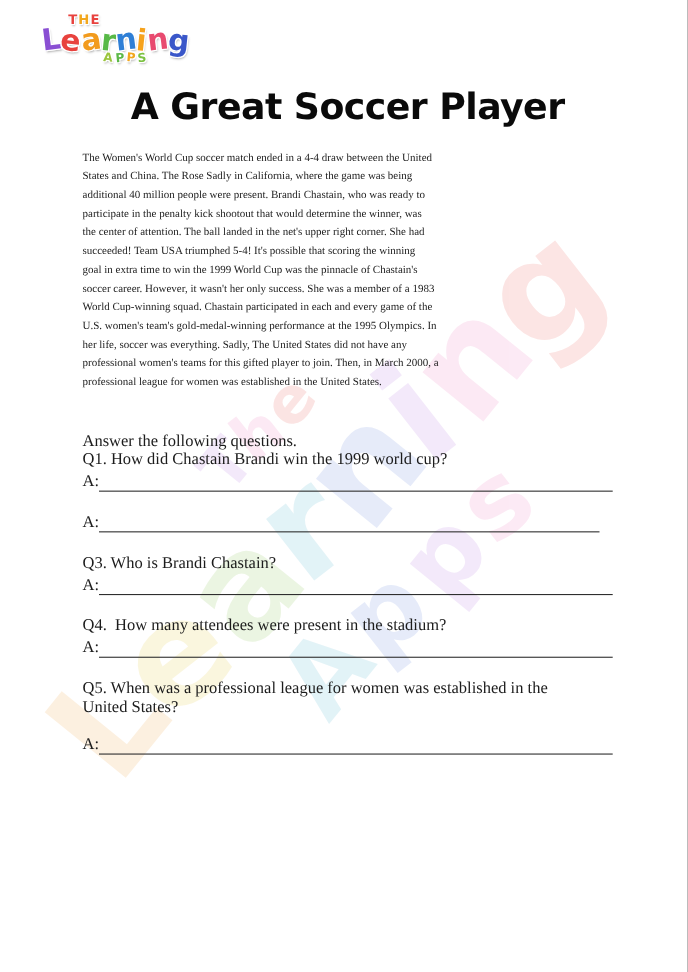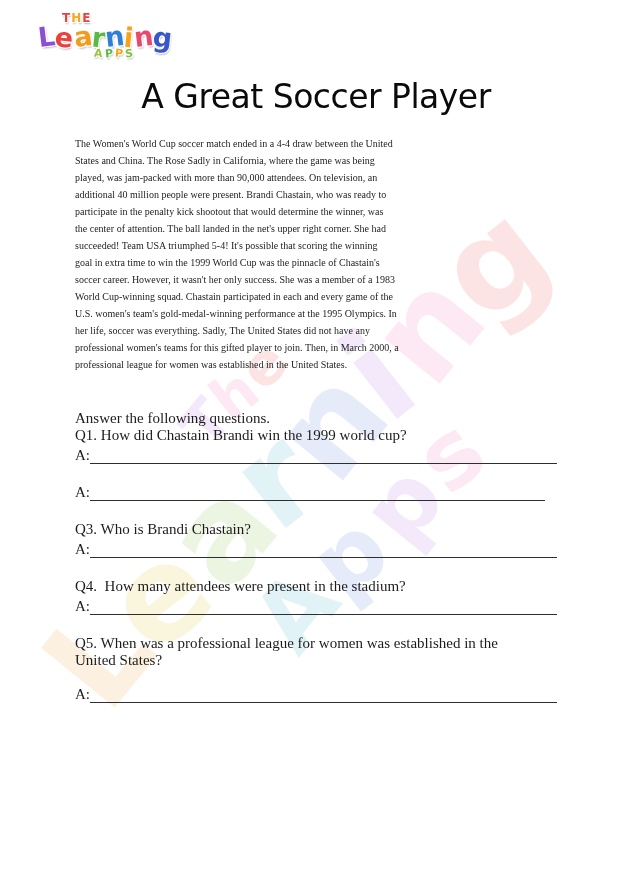--- a/index.html
+++ b/index.html
@@ -48,21 +48,21 @@
   .wm-line-1 { font-size: 130px; }
   .wm-line-2 { font-size: 92px; letter-spacing: 8px; }
   .watermark .letter:nth-child(odd) { transform: rotate(-6deg); }
   .watermark .letter:nth-child(even) { transform: rotate(7deg); }
 
   
   .content { position: absolute; left: 75px; top: 76px; width: 482px; z-index: 2; }
   .page-title {
     margin: 0;
     font-family: "DejaVu Sans", sans-serif;
-    font-weight: 400;
+    font-weight: 700;
     font-size: 33px;
     line-height: 1.25;
     text-align: center;
     color: #0a0a0a;
     letter-spacing: -0.5px;
   }
   .passage { margin-top: 18px; font-size: 10px; line-height: 17px; }
   .passage-line { white-space: nowrap; }
 
   .instructions { margin-top: 37px; font-size: 15px; line-height: 17px; }
@@ -101,21 +101,20 @@
     <div class="logo-apps"><span class="letter" style="color: rgb(155, 197, 61);">A</span><span class="letter" style="color: rgb(91, 184, 71);">P</span><span class="letter" style="color: rgb(242, 167, 29);">P</span><span class="letter" style="color: rgb(124, 194, 66);">S</span></div>
   </div>
 
   <div class="content">
 
     <h1 class="page-title">A Great Soccer Player</h1>
 
     <div class="passage">
       <div class="passage-line">The Women's World Cup soccer match ended in a 4-4 draw between the United</div>
       <div class="passage-line">States and China. The Rose Sadly in California, where the game was being</div>
-      <div class="passage-line">played, was jam-packed with more than 90,000 attendees. On television, an</div>
       <div class="passage-line">additional 40 million people were present. Brandi Chastain, who was ready to</div>
       <div class="passage-line">participate in the penalty kick shootout that would determine the winner, was</div>
       <div class="passage-line">the center of attention. The ball landed in the net's upper right corner. She had</div>
       <div class="passage-line">succeeded! Team USA triumphed 5-4! It's possible that scoring the winning</div>
       <div class="passage-line">goal in extra time to win the 1999 World Cup was the pinnacle of Chastain's</div>
       <div class="passage-line">soccer career. However, it wasn't her only success. She was a member of a 1983</div>
       <div class="passage-line">World Cup-winning squad. Chastain participated in each and every game of the</div>
       <div class="passage-line">U.S. women's team's gold-medal-winning performance at the 1995 Olympics. In</div>
       <div class="passage-line">her life, soccer was everything. Sadly, The United States did not have any</div>
       <div class="passage-line">professional women's teams for this gifted player to join. Then, in March 2000, a</div>

